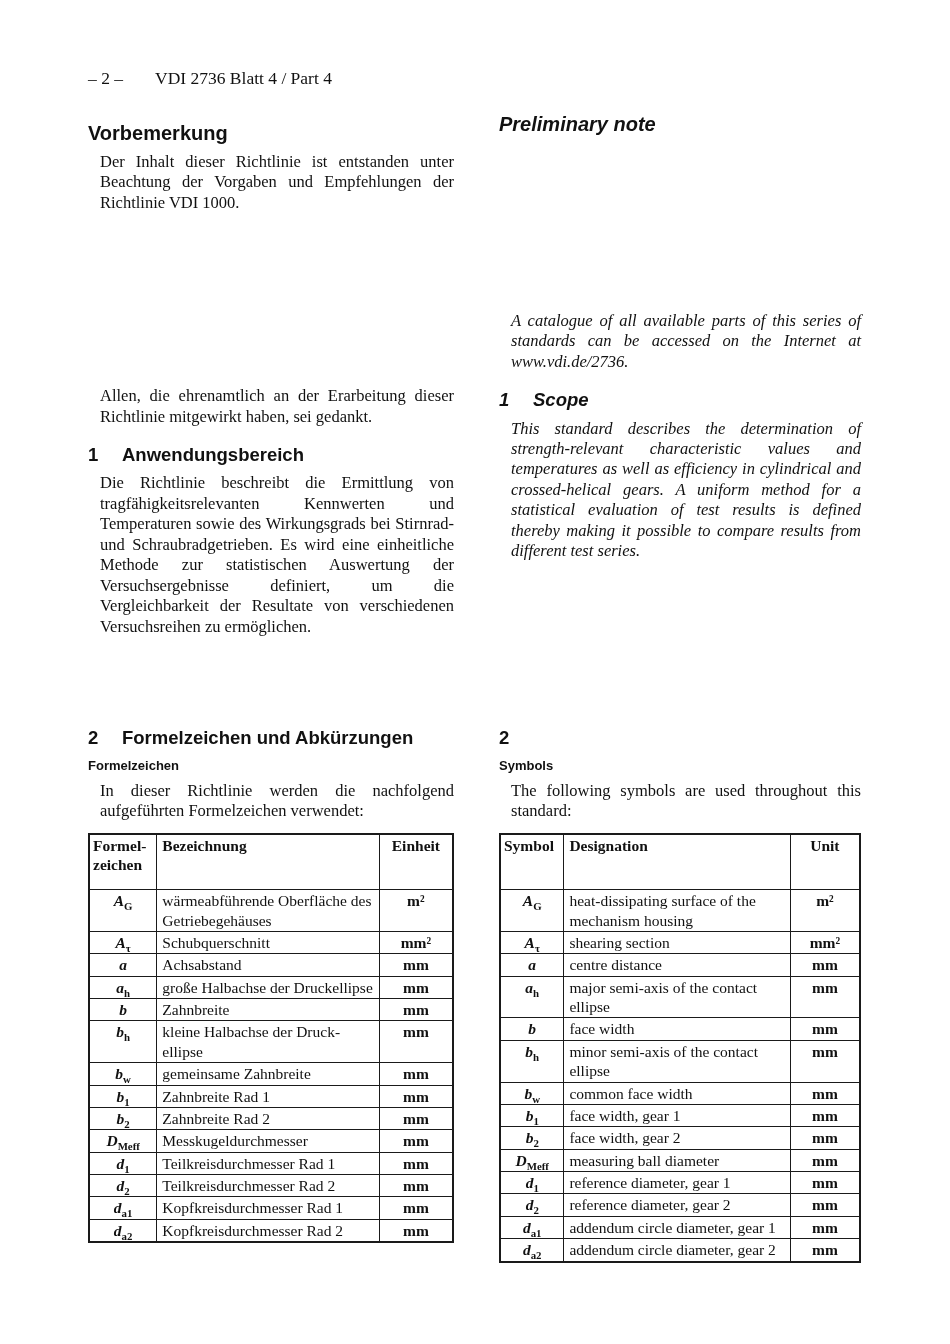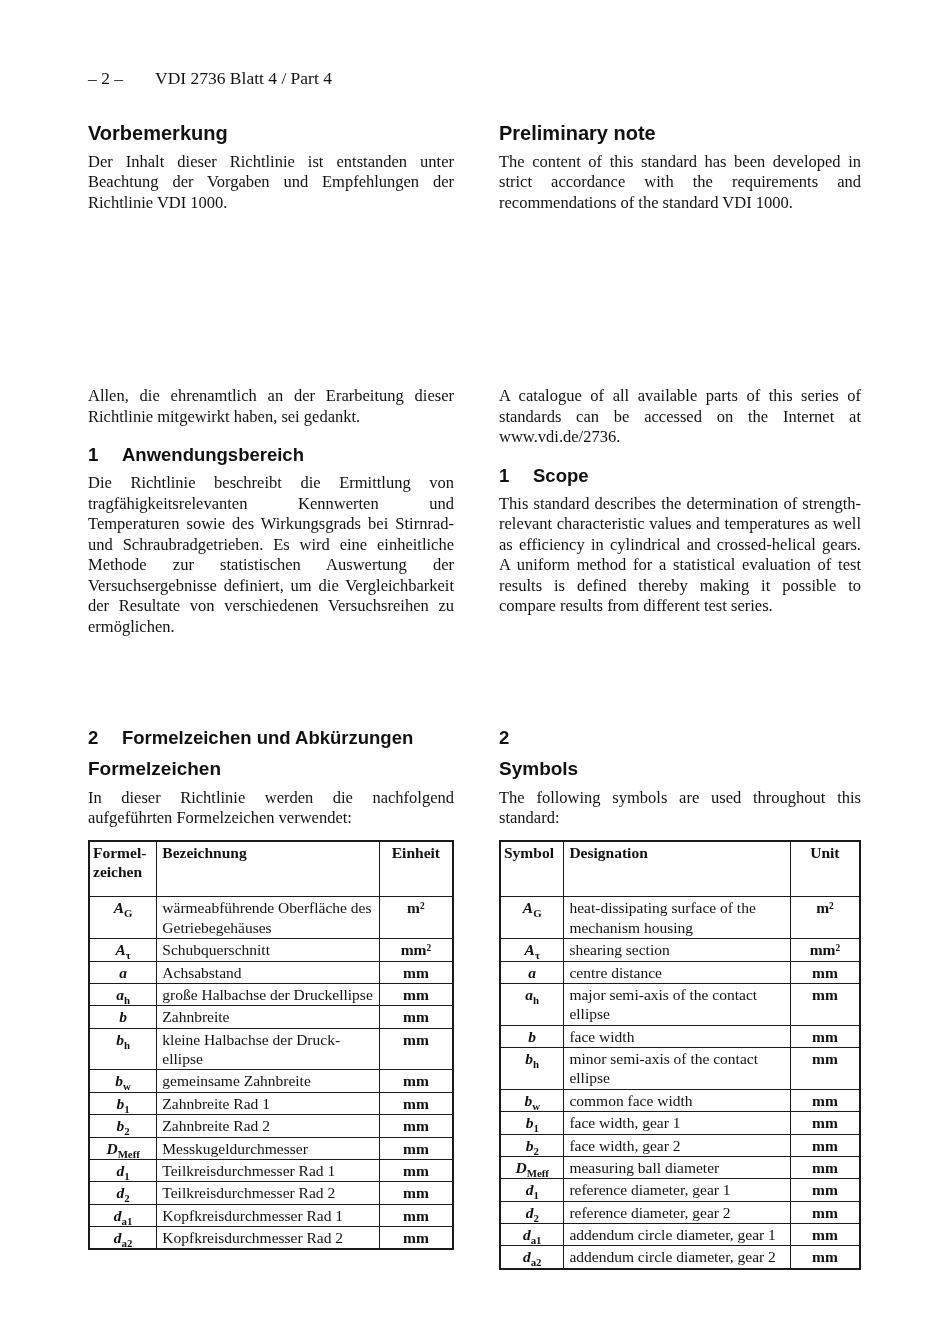--- a/index.html
+++ b/index.html
@@ -11,33 +11,33 @@
   }
   .page { position: relative; width: 950px; height: 1344px; overflow: hidden; background: #fff; }
 
   .page-header {
     position: absolute; top: 68px; left: 88px;
     font-size: 17.5px; display: flex; gap: 32px; white-space: nowrap;
   }
 
   .block { position: absolute; }
   .de-upper { left: 88px;  top: 121px; width: 366px; }
-  .en-upper { left: 499px; top: 121px; width: 362px; }
+  .en-upper { left: 499px; top: 112px; width: 362px; font-style: italic; }
   .de-lower { left: 88px;  top: 727px; width: 366px; }
   .en-lower { left: 499px; top: 727px; width: 362px; }
 
   .h-sans { font-family: "Liberation Sans", sans-serif; font-weight: bold; }
   .h1 { font-size: 20px; line-height: 1.2; margin: 0 0 7px 0; }
   .sec { font-size: 18.5px; line-height: 1.2; margin: 17px 0 7px 0; display: flex; }
   .sec .num { width: 34px; flex: none; }
-  .subhead { font-size: 19px; line-height: 1.2; margin: 9px 0 7px 0; }
+  .subhead { font-size: 13px; line-height: 1.2; margin: 9px 0 7px 0; }
 
   p.body {
     font-size: 16.5px; line-height: 1.24; text-align: justify;
-    margin: 0 0 5px 0;
+    margin: 0 0 5px 12px;
   }
   .spacer { height: 168px; }
 
   table.symtab {
     border-collapse: collapse; table-layout: fixed;
     margin-top: 11px; font-size: 15.5px;
     border: 2px solid #1a1a1a;
     padding-left: 32px;
   }
   .symtab th, .symtab td {
@@ -73,21 +73,20 @@
     <p class="body">Allen, die ehrenamtlich an der Erarbeitung dieser Richtlinie mitgewirkt haben, sei gedankt.</p>
     <div class="h-sans sec">
       <span class="num">1</span>
       <span>Anwendungsbereich</span>
     </div>
     <p class="body">Die Richtlinie beschreibt die Ermittlung von tragfähigkeitsrelevanten Kennwerten und Temperaturen sowie des Wirkungsgrads bei Stirnrad- und Schraubradgetrieben. Es wird eine einheitliche Methode zur statistischen Auswertung der Versuchsergebnisse definiert, um die Vergleichbarkeit der Resultate von verschiedenen Versuchsreihen zu ermöglichen.</p>
   </div>
 
   <div class="block en-upper">
     <div class="h-sans h1">Preliminary note</div>
-    <p class="body">The content of this standard has been developed in strict accordance with the requirements and recommendations of the standard VDI 1000.</p>
     <div class="spacer"></div>
     <p class="body">A catalogue of all available parts of this series of standards can be accessed on the Internet at www.vdi.de/2736.</p>
     <div class="h-sans sec">
       <span class="num">1</span>
       <span>Scope</span>
     </div>
     <p class="body">This standard describes the determination of strength-relevant characteristic values and temperatures as well as efficiency in cylindrical and crossed-helical gears. A uniform method for a statistical evaluation of test results is defined thereby making it possible to compare results from different test series.</p>
   </div>
 
   <div class="block de-lower">

